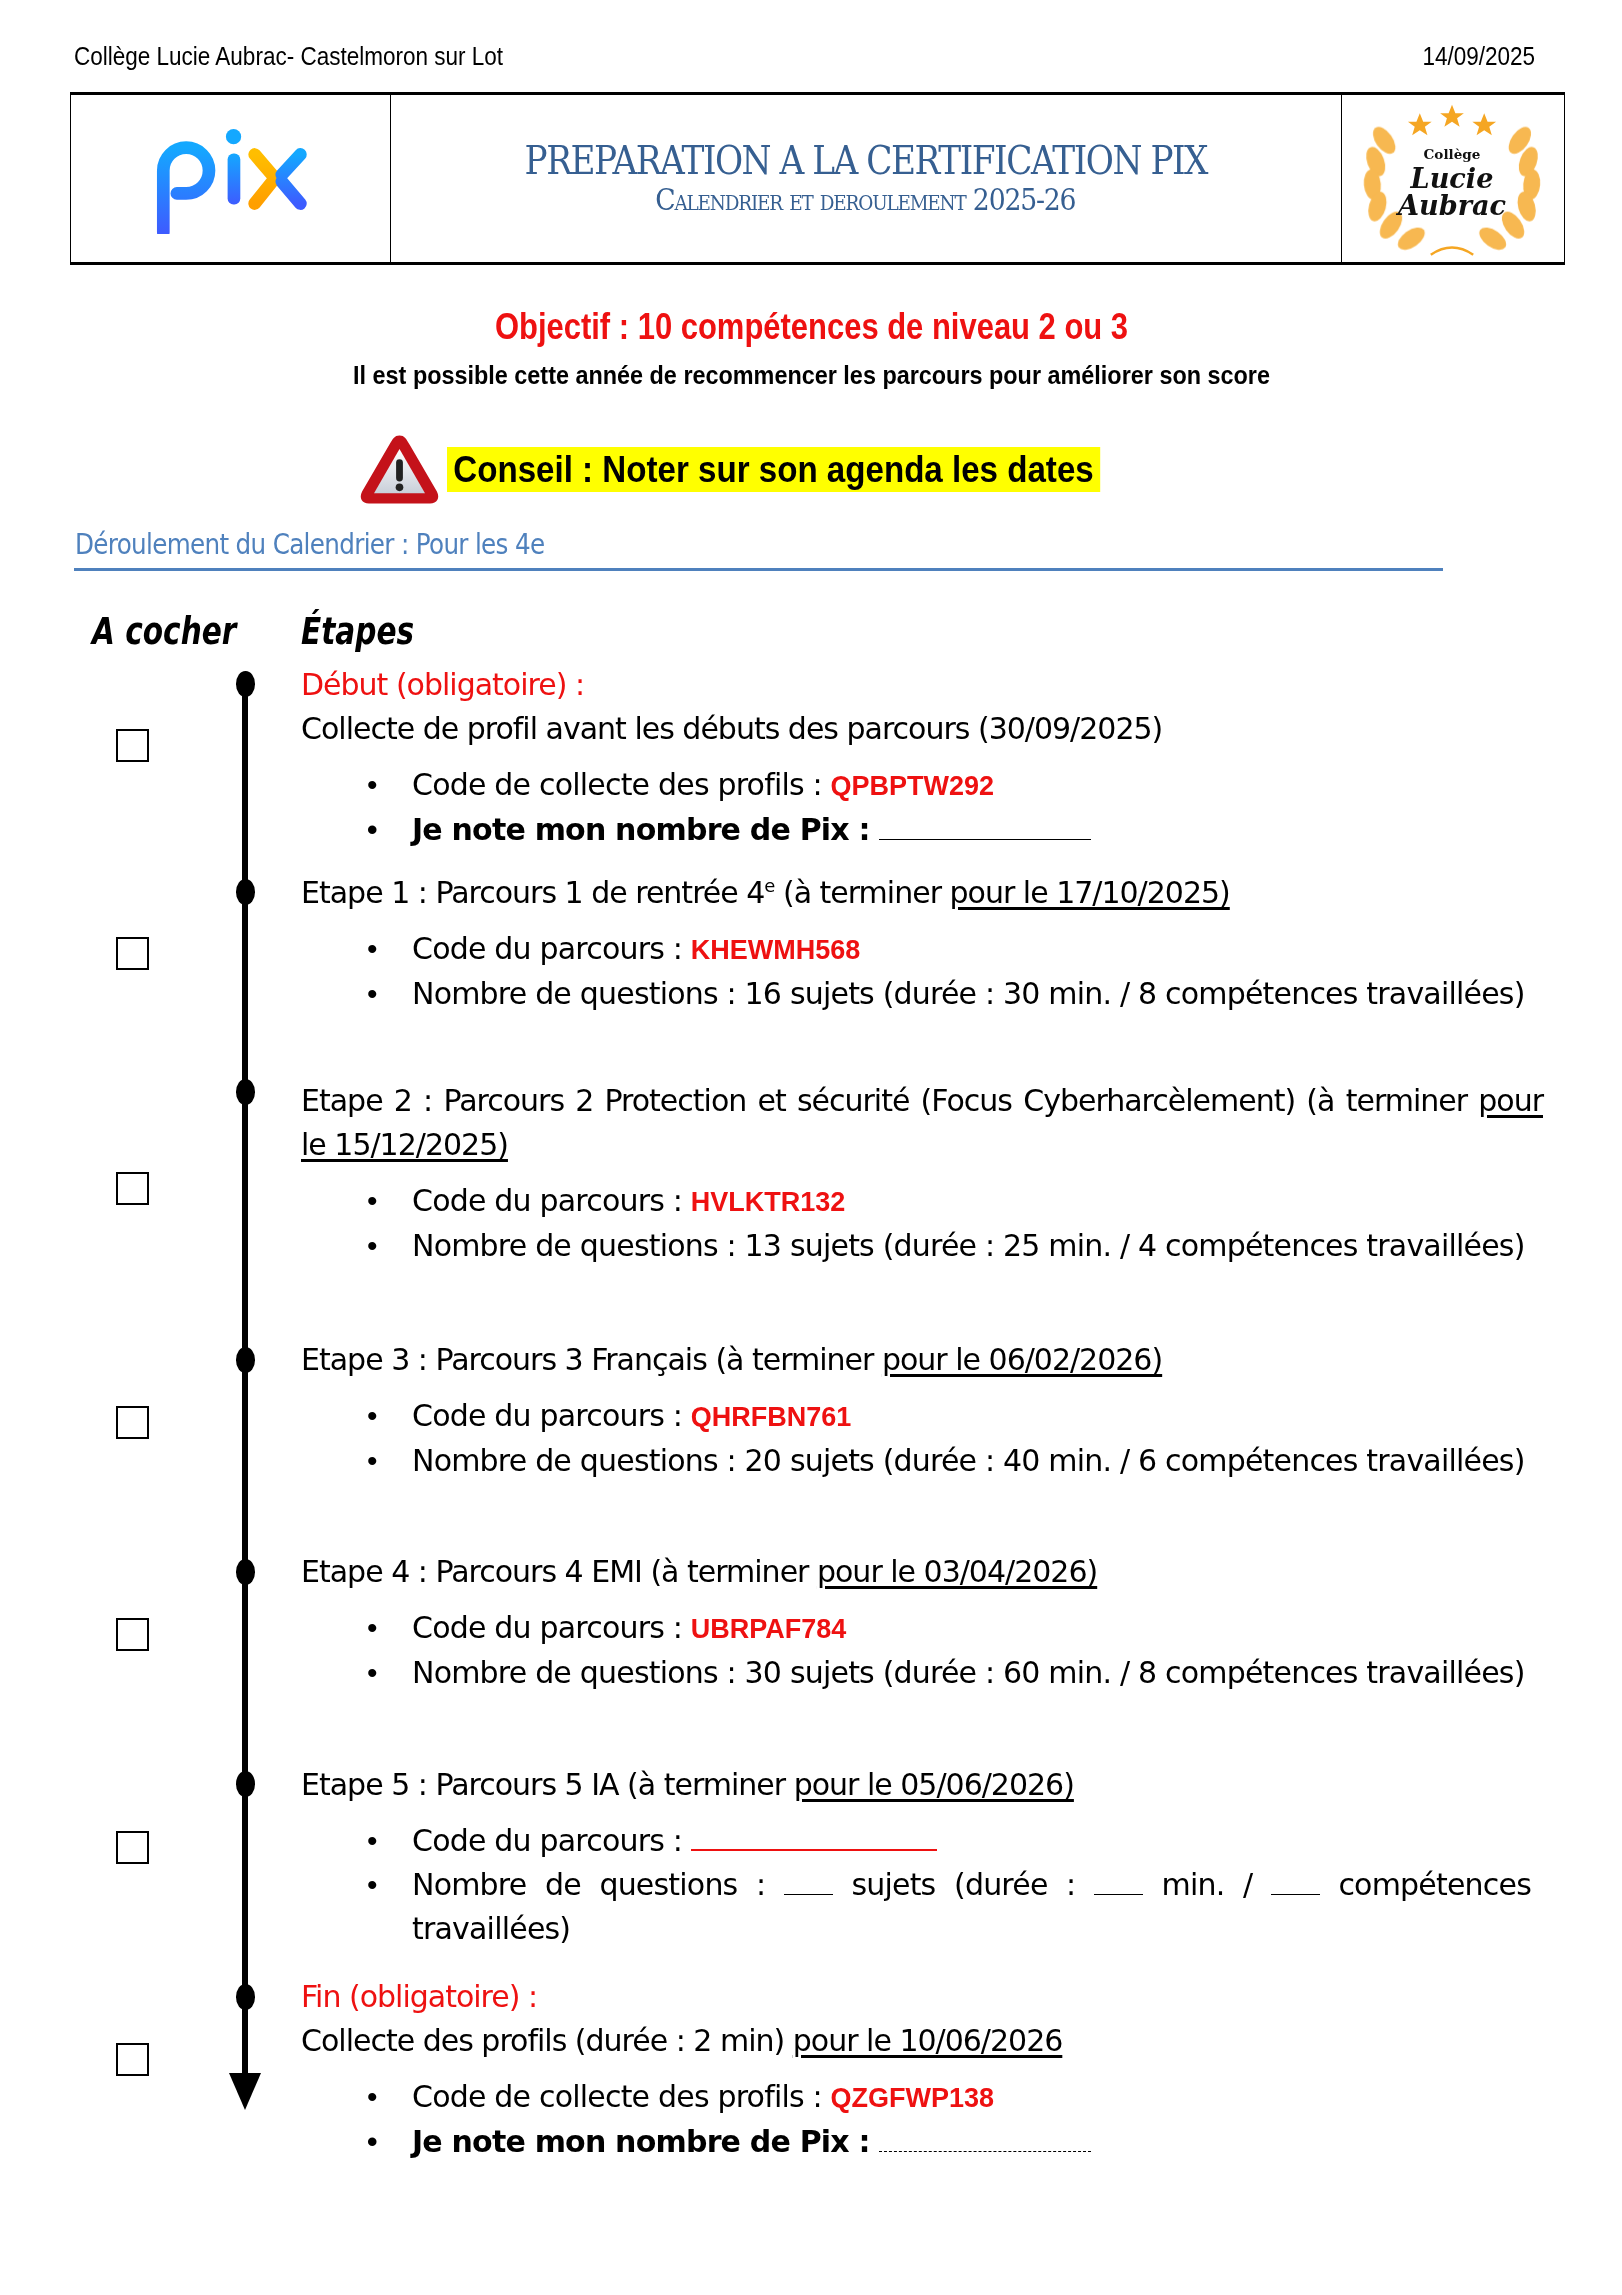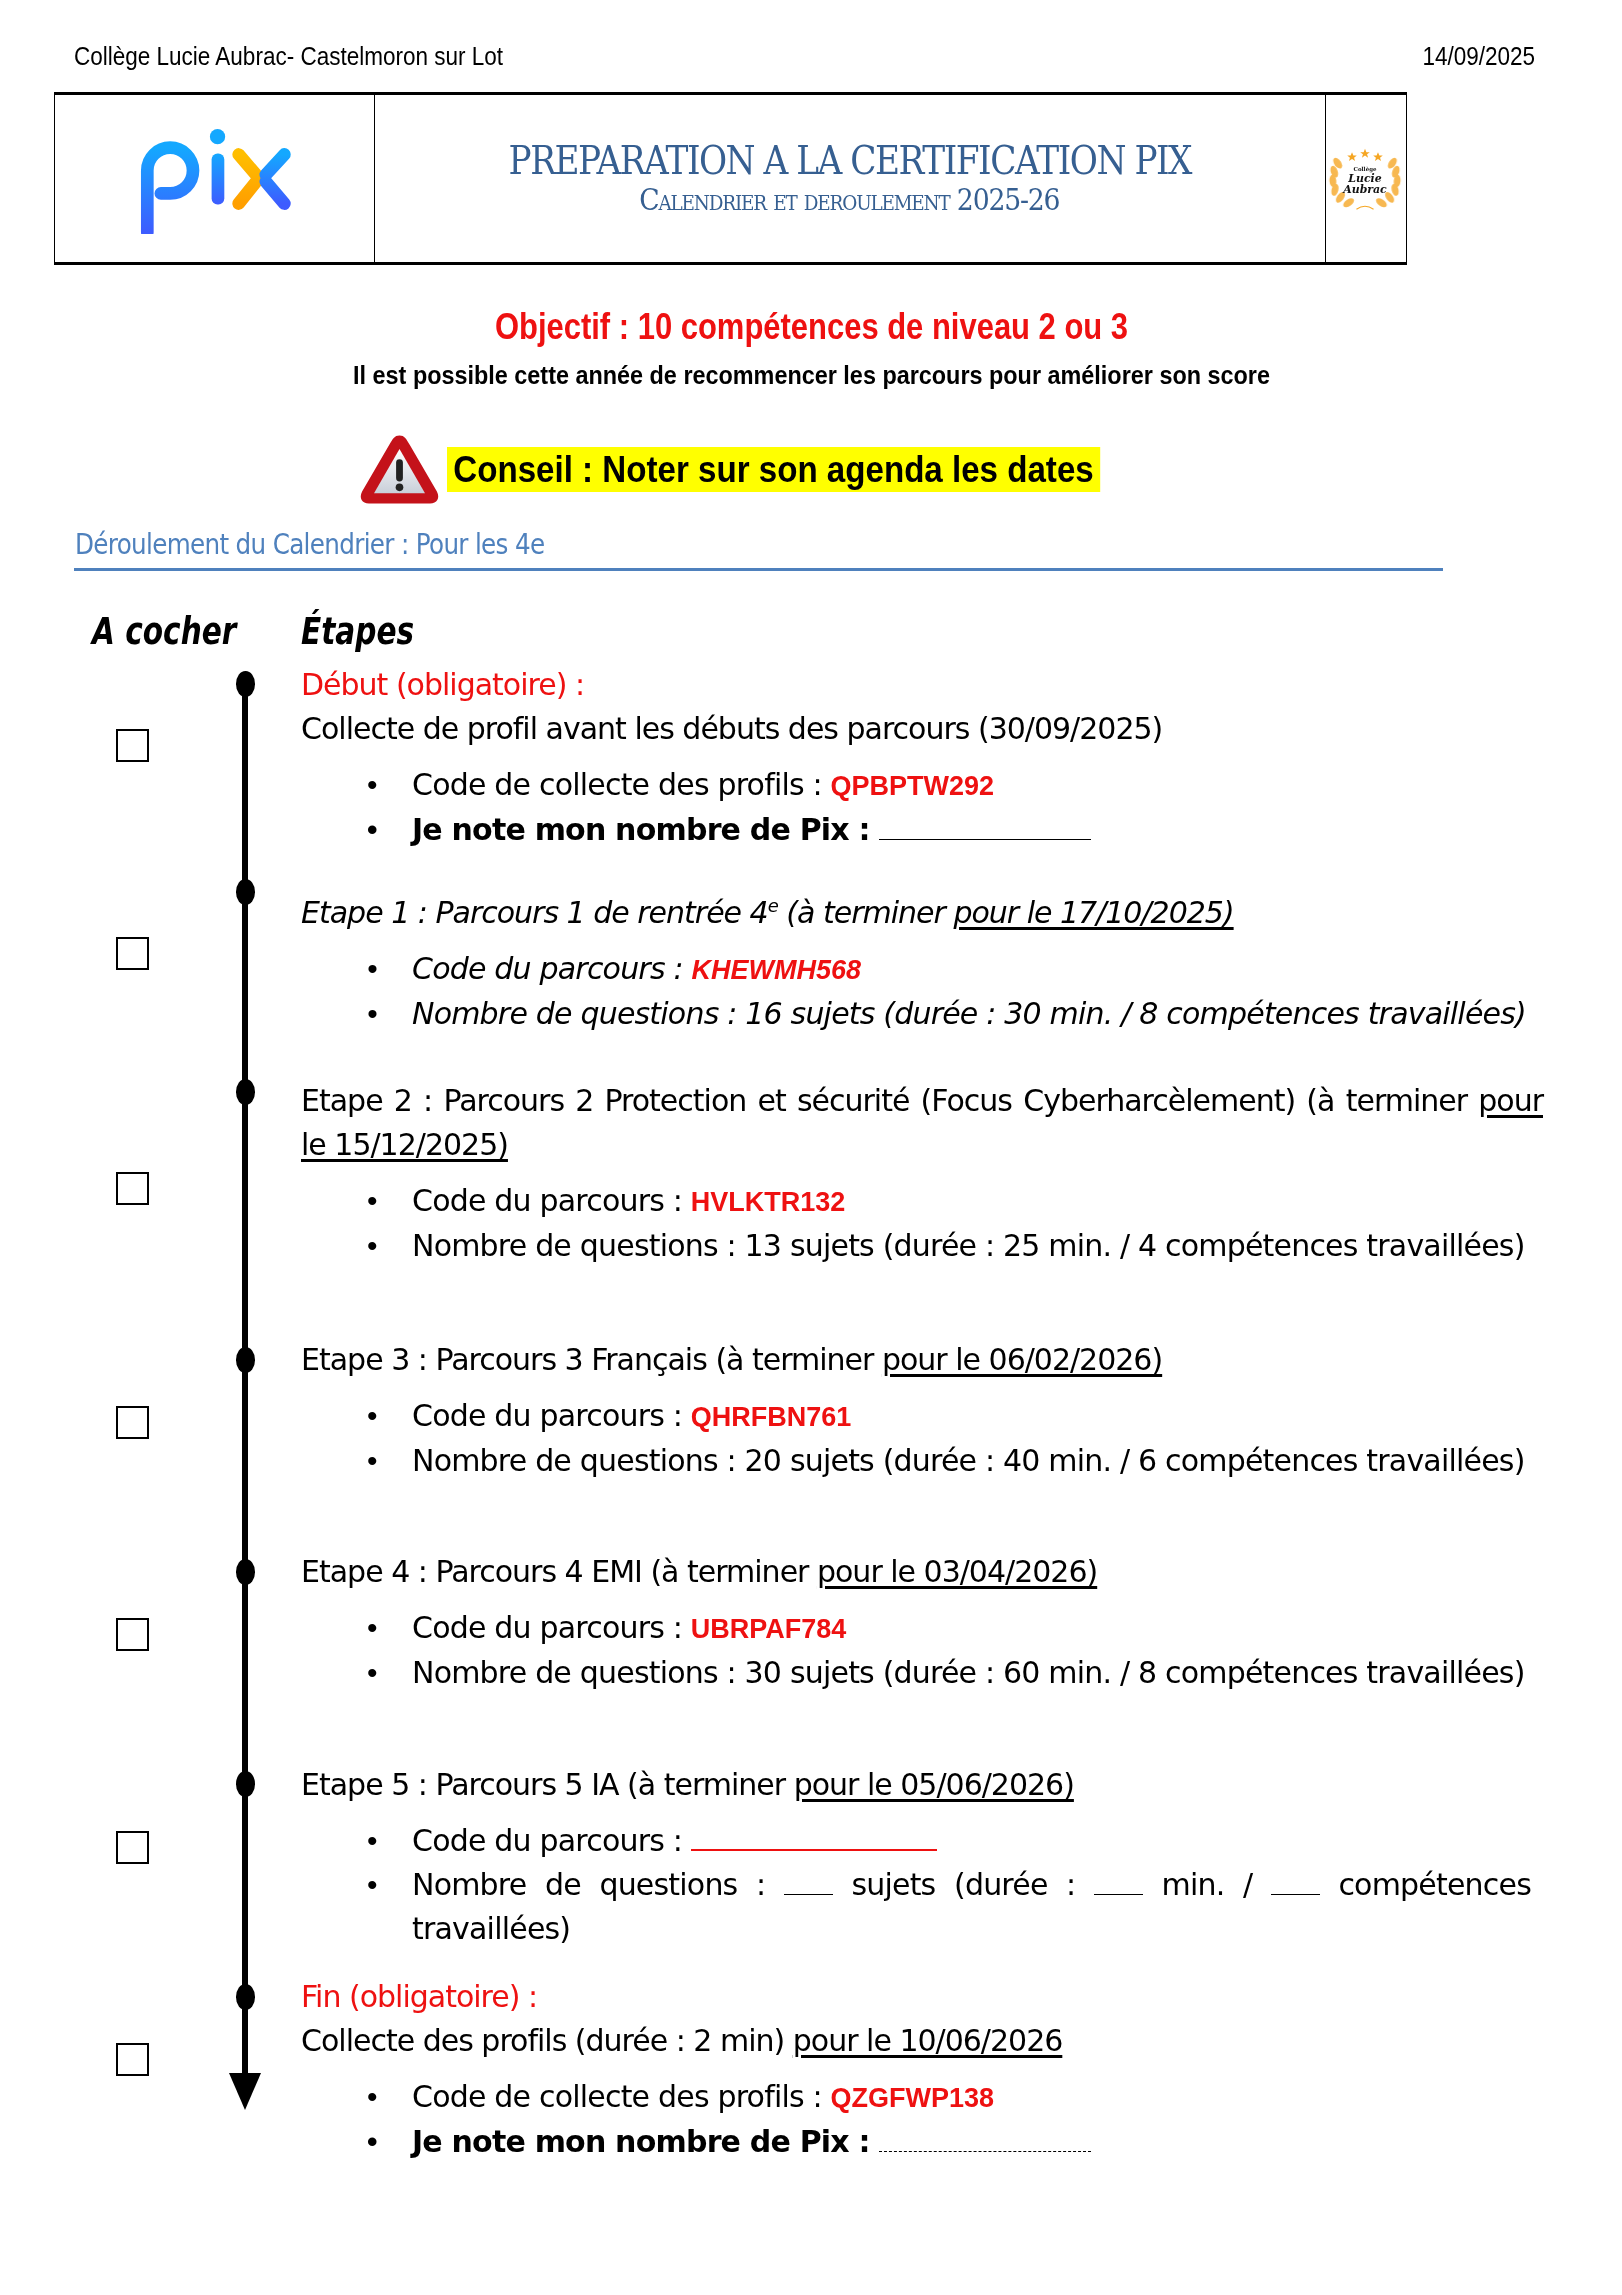--- a/index.html
+++ b/index.html
@@ -6,21 +6,21 @@
   body { width: 1623px; height: 2295px; position: relative; overflow: hidden;
          font-family: "Liberation Sans", sans-serif; color: #000; }
   .abs { position: absolute; }
 
   .page-header { top: 42px; left: 74px; right: 88px; height: 34px;
                  font-family: "Liberation Sans Narrow", "Liberation Sans", sans-serif;
                  font-size: 25px; }
   .page-header .left { position: absolute; left: 0; top: 0; transform: scaleX(0.9); transform-origin: left; }
   .page-header .right { position: absolute; right: 0; top: 0; transform: scaleX(0.9); transform-origin: right; }
 
-  .title-table { top: 92px; left: 54px; width: 1353px; height: 173px;
+  .title-table { top: 92px; left: 70px; width: 1495px; height: 173px;
                  border-top: 3.4px solid #000; border-bottom: 3.4px solid #000;
                  border-left: 1.3px solid #000; border-right: 1.3px solid #000; box-sizing: border-box; }
   .cell { position: absolute; top: 0; bottom: 0; display: flex; align-items: center; justify-content: center; }
   .cell.logo { left: 0; width: 319px; border-right: 1.3px solid #000; }
   .cell.title { left: 319px; width: 951px; flex-direction: column; border-right: 1.3px solid #000; }
   .cell.badge { left: 1269px; right: 0; }
   .title-main { font-family: "DejaVu Serif", serif; color: #365f91; font-size: 39px; letter-spacing: -1.7px;
                 transform: scaleX(0.88); white-space: nowrap; line-height: 1.1; }
   .title-sub { font-family: "DejaVu Serif", serif; color: #365f91; font-size: 29px; letter-spacing: -1.3px;
                font-variant: small-caps; transform: scaleX(0.92); white-space: nowrap; line-height: 1.2; }
@@ -166,21 +166,21 @@
 
 <div class="abs step" style="top:663px;">
   <div class="heading red">Début (obligatoire) :</div>
   <div class="heading">Collecte de profil avant les débuts des parcours (30/09/2025)</div>
   <ul>
     <li><span>Code de collecte des profils : </span><span class="code">QPBPTW292</span></li>
     <li class="bold"><span>Je note mon nombre de Pix : </span><span class="blank" style="width:212px;"></span></li>
   </ul>
 </div>
 
-<div class="abs step" style="top:884px;font-style:italic;">
+<div class="abs step" style="top:864px;">
   <div class="heading"><span>Etape 1 : Parcours 1 de rentrée 4</span><sup>e</sup><span> (à terminer </span><span class="u">pour le 17/10/2025)</span></div>
   <ul>
     <li><span>Code du parcours : </span><span class="code">KHEWMH568</span></li>
     <li>Nombre de questions : 16 sujets (durée : 30 min. / 8 compétences travaillées)</li>
   </ul>
 </div>
 
 <div class="abs step" style="top:1079px;">
   <div class="heading" style="text-align:justify;"><span>Etape 2 : Parcours 2 Protection et sécurité (Focus Cyberharcèlement) (à terminer </span><span class="u">pour le 15/12/2025)</span></div>
   <ul>

